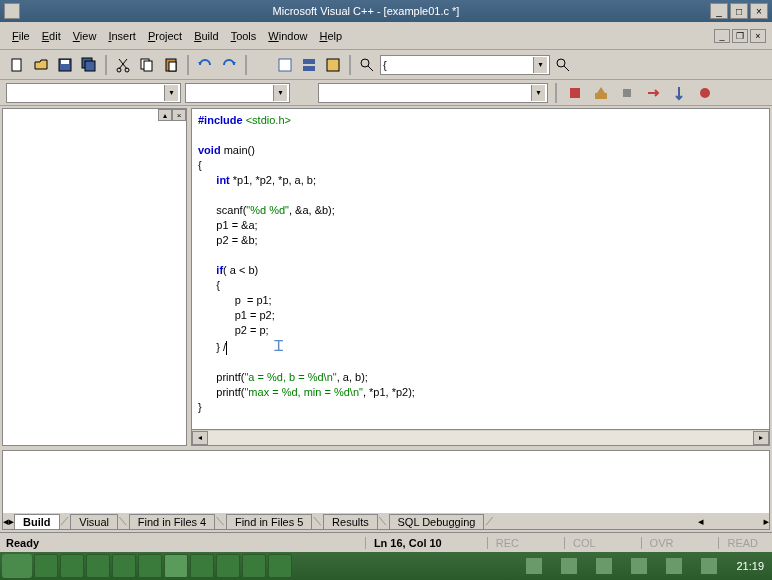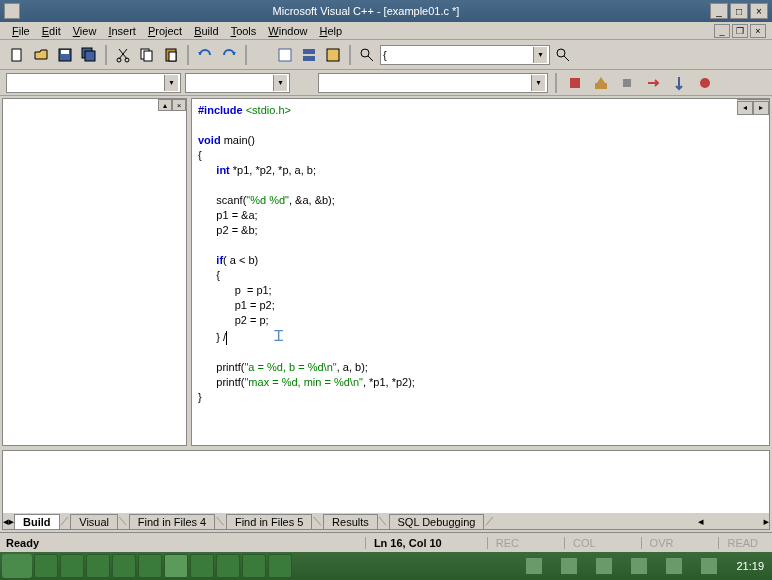--- a/index.html
+++ b/index.html
@@ -3,40 +3,40 @@
 <meta charset="utf-8">
 <style>
 * { margin: 0; padding: 0; box-sizing: border-box; font-family: Tahoma, sans-serif; font-size: 11px; }
 body { width: 772px; height: 580px; background: #d4d0c8; display: flex; flex-direction: column; overflow: hidden; }
 
 .titlebar { height: 22px; background: linear-gradient(#4a6a8a, #3a5a7a); display: flex; align-items: center; color: #fff; padding: 0 4px; }
 .titlebar .icon { width: 16px; height: 16px; background: #d4d0c8; margin-right: 4px; border: 1px solid #888; }
 .titlebar .title { flex: 1; text-align: center; font-weight: normal; }
 .titlebar .wbtn { width: 18px; height: 16px; background: #d4d0c8; border: 1px solid #888; margin-left: 2px; display: flex; align-items: center; justify-content: center; font-size: 10px; color: #000; }
 
-.menubar { height: 18px; background: #d4d0c8; display: flex; align-items: center; padding: 2px 6px; border-bottom: 1px solid #a0a0a0; }
+.menubar { height: 28px; background: #d4d0c8; display: flex; align-items: center; padding: 2px 6px; border-bottom: 1px solid #a0a0a0; }
 .menubar .mitem { padding: 2px 6px; cursor: default; }
 .menubar .mitem u { text-decoration: underline; }
 .menubar .spacer { flex: 1; }
 .menubar .wbtn2 { width: 16px; height: 14px; border: 1px solid #888; margin-left: 2px; display: flex; align-items: center; justify-content: center; font-size: 9px; background: #d4d0c8; }
 
 .toolbar { height: 30px; background: #d4d0c8; display: flex; align-items: center; padding: 2px 6px; border-bottom: 1px solid #a0a0a0; gap: 2px; }
 .tbtn { width: 22px; height: 22px; display: flex; align-items: center; justify-content: center; border: 1px solid transparent; }
 .tsep2 { width: 2px; height: 20px; background: #a0a0a0; margin: 0 3px; }
 .combo { height: 20px; border: 1px solid #888; background: #fff; display: flex; align-items: center; padding: 0 2px; }
 .combo .cdrop { width: 14px; height: 16px; background: #d4d0c8; border-left: 1px solid #888; display: flex; align-items: center; justify-content: center; font-size: 8px; margin-left: auto; }
 
 .toolbar2 { height: 26px; background: #d4d0c8; display: flex; align-items: center; padding: 2px 6px; border-bottom: 1px solid #a0a0a0; gap: 4px; }
 
 .main { flex: 1; display: flex; overflow: hidden; }
 .leftpane { width: 185px; background: #fff; border: 1px solid #888; margin: 2px; position: relative; }
 .leftpane .closebar { position: absolute; top: 0; right: 0; display: flex; }
 .leftpane .cbtn { width: 14px; height: 12px; border: 1px solid #888; background: #d4d0c8; font-size: 8px; display: flex; align-items: center; justify-content: center; }
 
-.editor { flex: 1; display: flex; border: 1px solid #888; margin: 2px; background: #fff; overflow: hidden; }
+.editor { flex: 1; display: flex; flex-direction: column; border: 1px solid #888; margin: 2px; background: #fff; overflow: hidden; }
 .code { flex: 1; padding: 4px 6px; font-family: 'Courier New', monospace; font-size: 13px; line-height: 15px; white-space: pre; overflow: hidden; color: #000; }
 .code .kw { color: #0000cc; font-weight: bold; }
 .code .pp { color: #0000cc; font-weight: bold; }
 .code .inc { color: #008000; }
 .code .str { color: #008000; }
 .cursor { display: inline-block; width: 1px; height: 14px; background: #000; vertical-align: middle; }
 .ibeam { color: #5a8ac8; font-size: 15px; }
 
 .hscroll { height: 16px; background: #d4d0c8; display: flex; align-items: center; border-top: 1px solid #888; }
 .hscroll .sbtn { width: 16px; height: 14px; border: 1px solid #888; background: #d4d0c8; display: flex; align-items: center; justify-content: center; font-size: 8px; }

